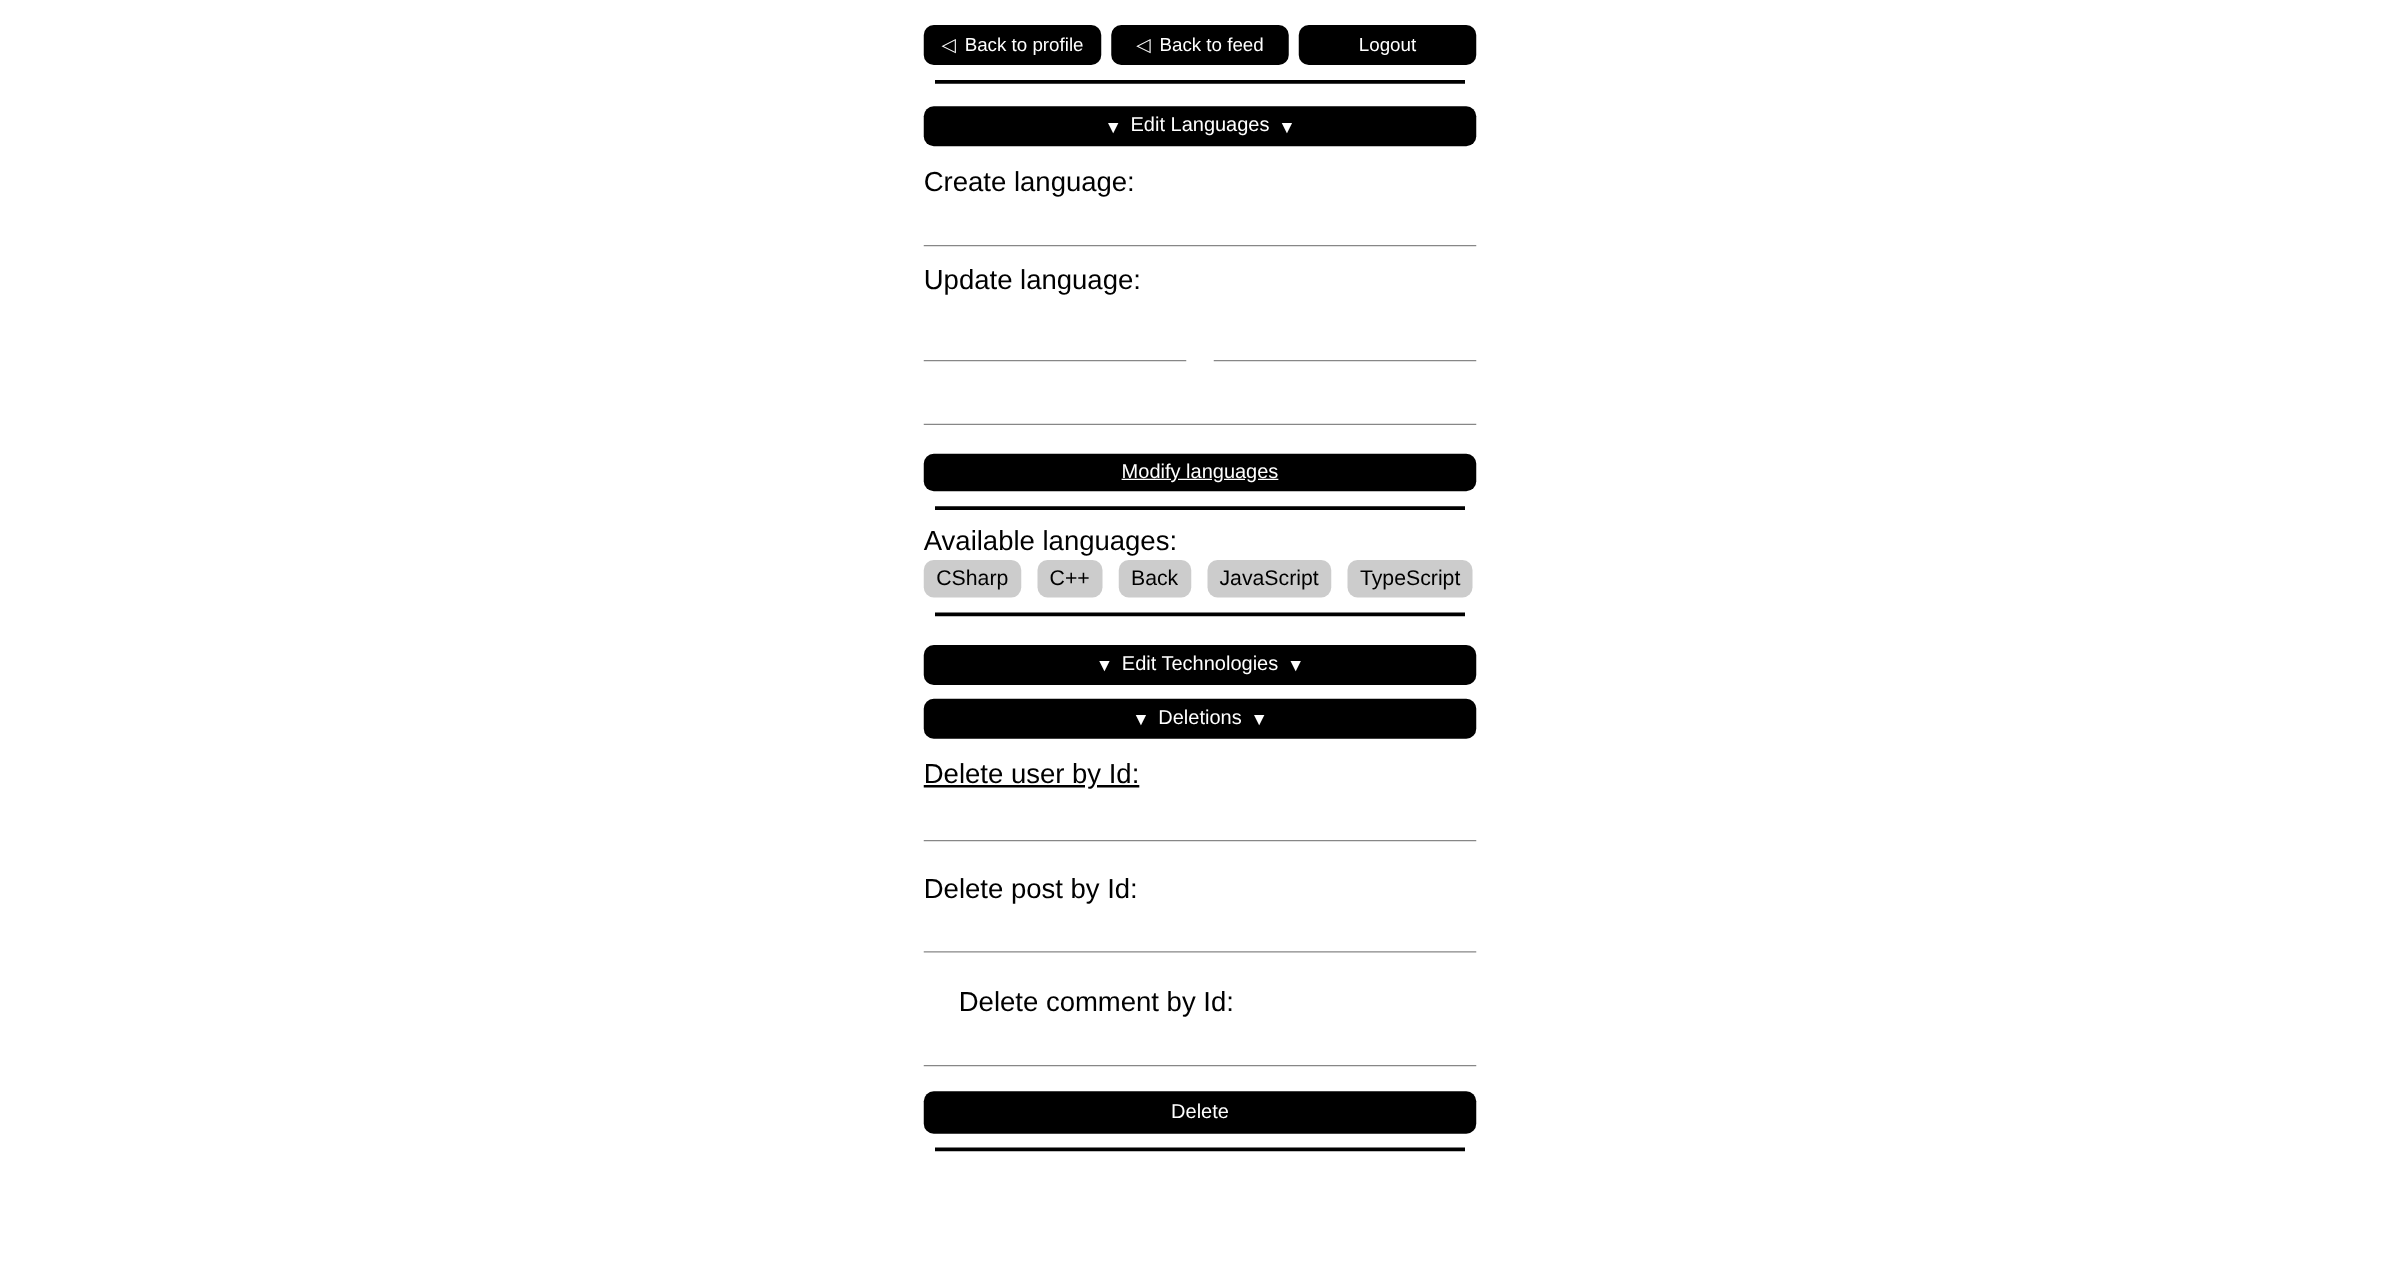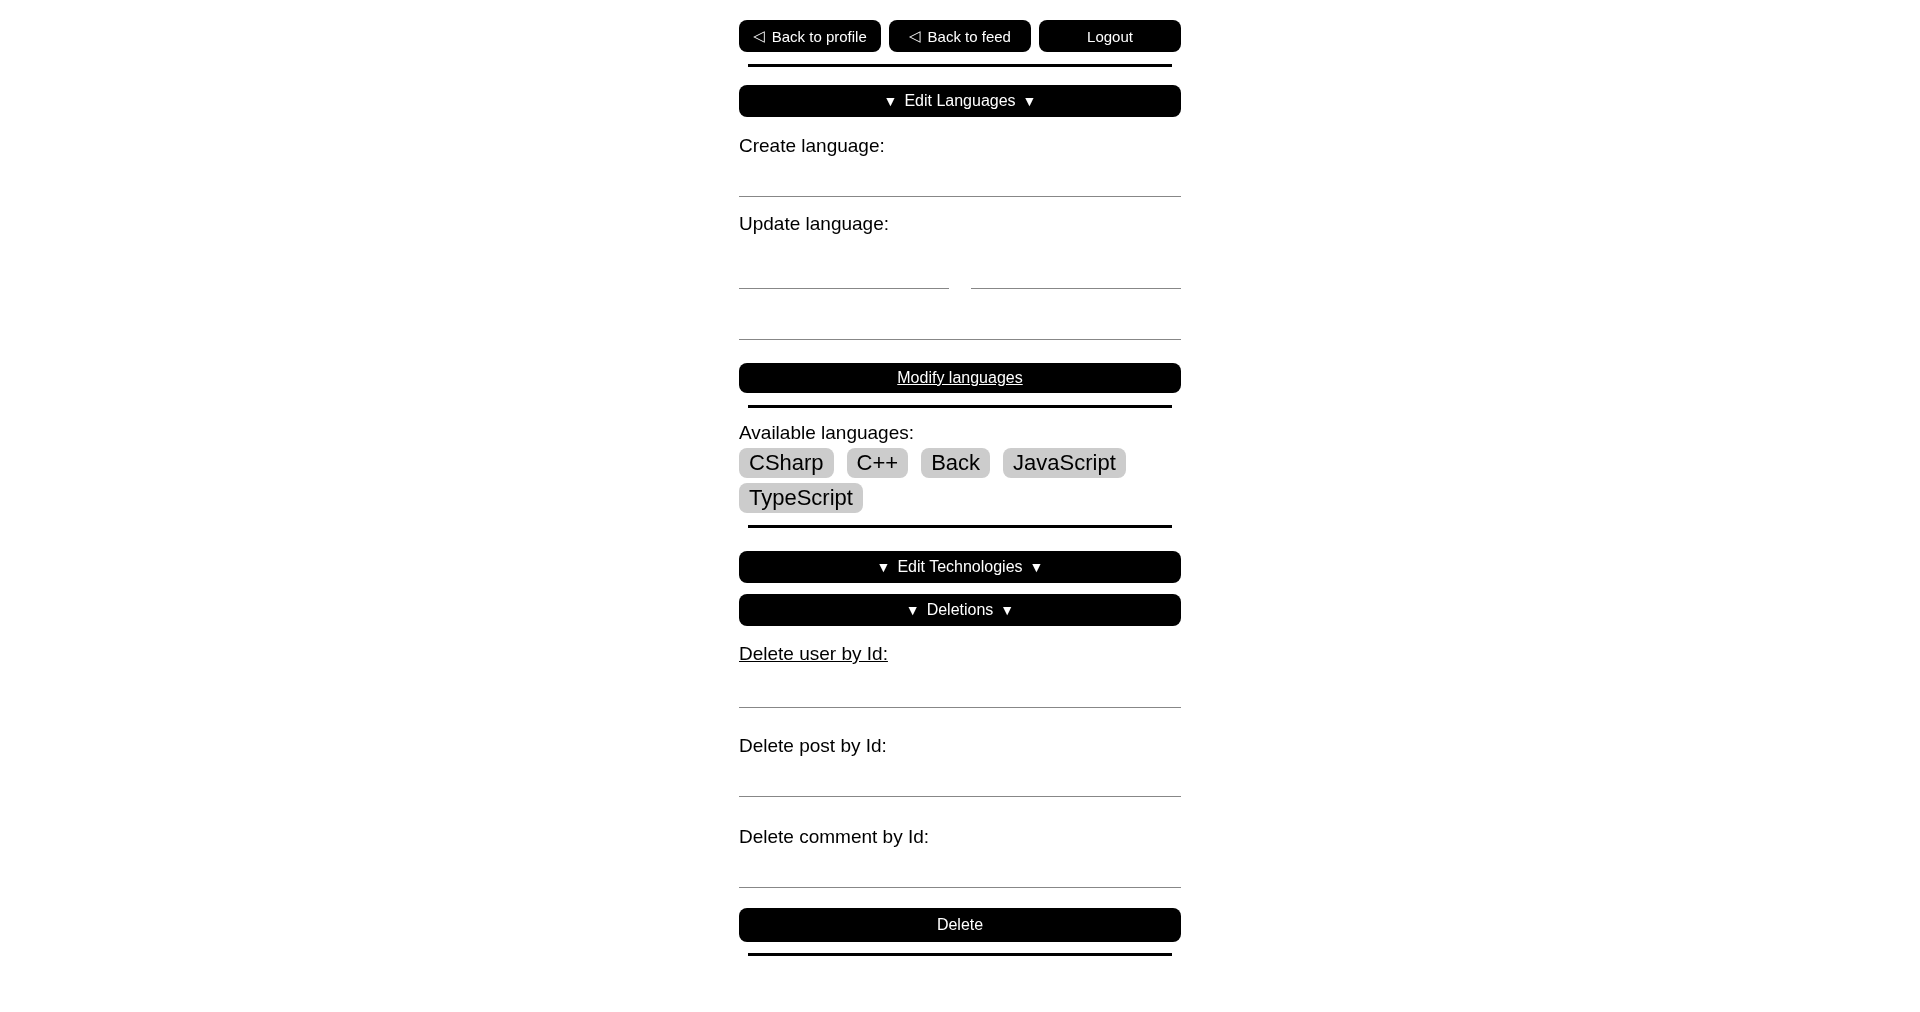--- a/index.html
+++ b/index.html
@@ -51,21 +51,21 @@
   
   hr.thick {
     border: none;
     border-top: 3px solid #000000;
     margin: 12px 9px 0 9px;
   }
 
   
   .lbl {
     display: block;
-    font-size: 19px;
+    font-size: 22px;
     line-height: 22px;
     color: #000000;
   }
 
   
   input.line {
     display: block;
     width: 100%;
     height: 34px;
     border: none;
@@ -94,31 +94,31 @@
     display: flex;
     flex-wrap: wrap;
     gap: 5px 13px;
     margin-top: 4px;
   }
   .tag {
     background: #cccccc;
     color: #000000;
     border-radius: 8px;
     padding: 5px 10px;
-    font-size: 22px;
+    font-size: 17px;
     line-height: 20px;
   }
   #hr3                   { margin-top: 12px; }
   #edit-tech-toggle      { margin-top: 23px; }
   #deletions-toggle      { margin-top: 11px; }
   #delete-user-label     { margin-top: 17px; text-decoration: underline; }
   #delete-user-input     { margin-top: 9px; }
   #delete-post-label     { margin-top: 27px; }
   #delete-post-input     { margin-top: 6px; }
-  #delete-comment-label  { margin-top: 29px; }
+  #delete-comment-label  { margin-top: 29px; margin-left: 28px; }
   #delete-comment-input  { margin-top: 6px; }
   #delete-btn            { margin-top: 20px; height: 34px; }
   #hr4                   { margin-top: 11px; }
 
   .caret { font-size: 14px; }
   .back-glyph { font-size: 15px; }
 </style>
 </head>
 <body>
 

